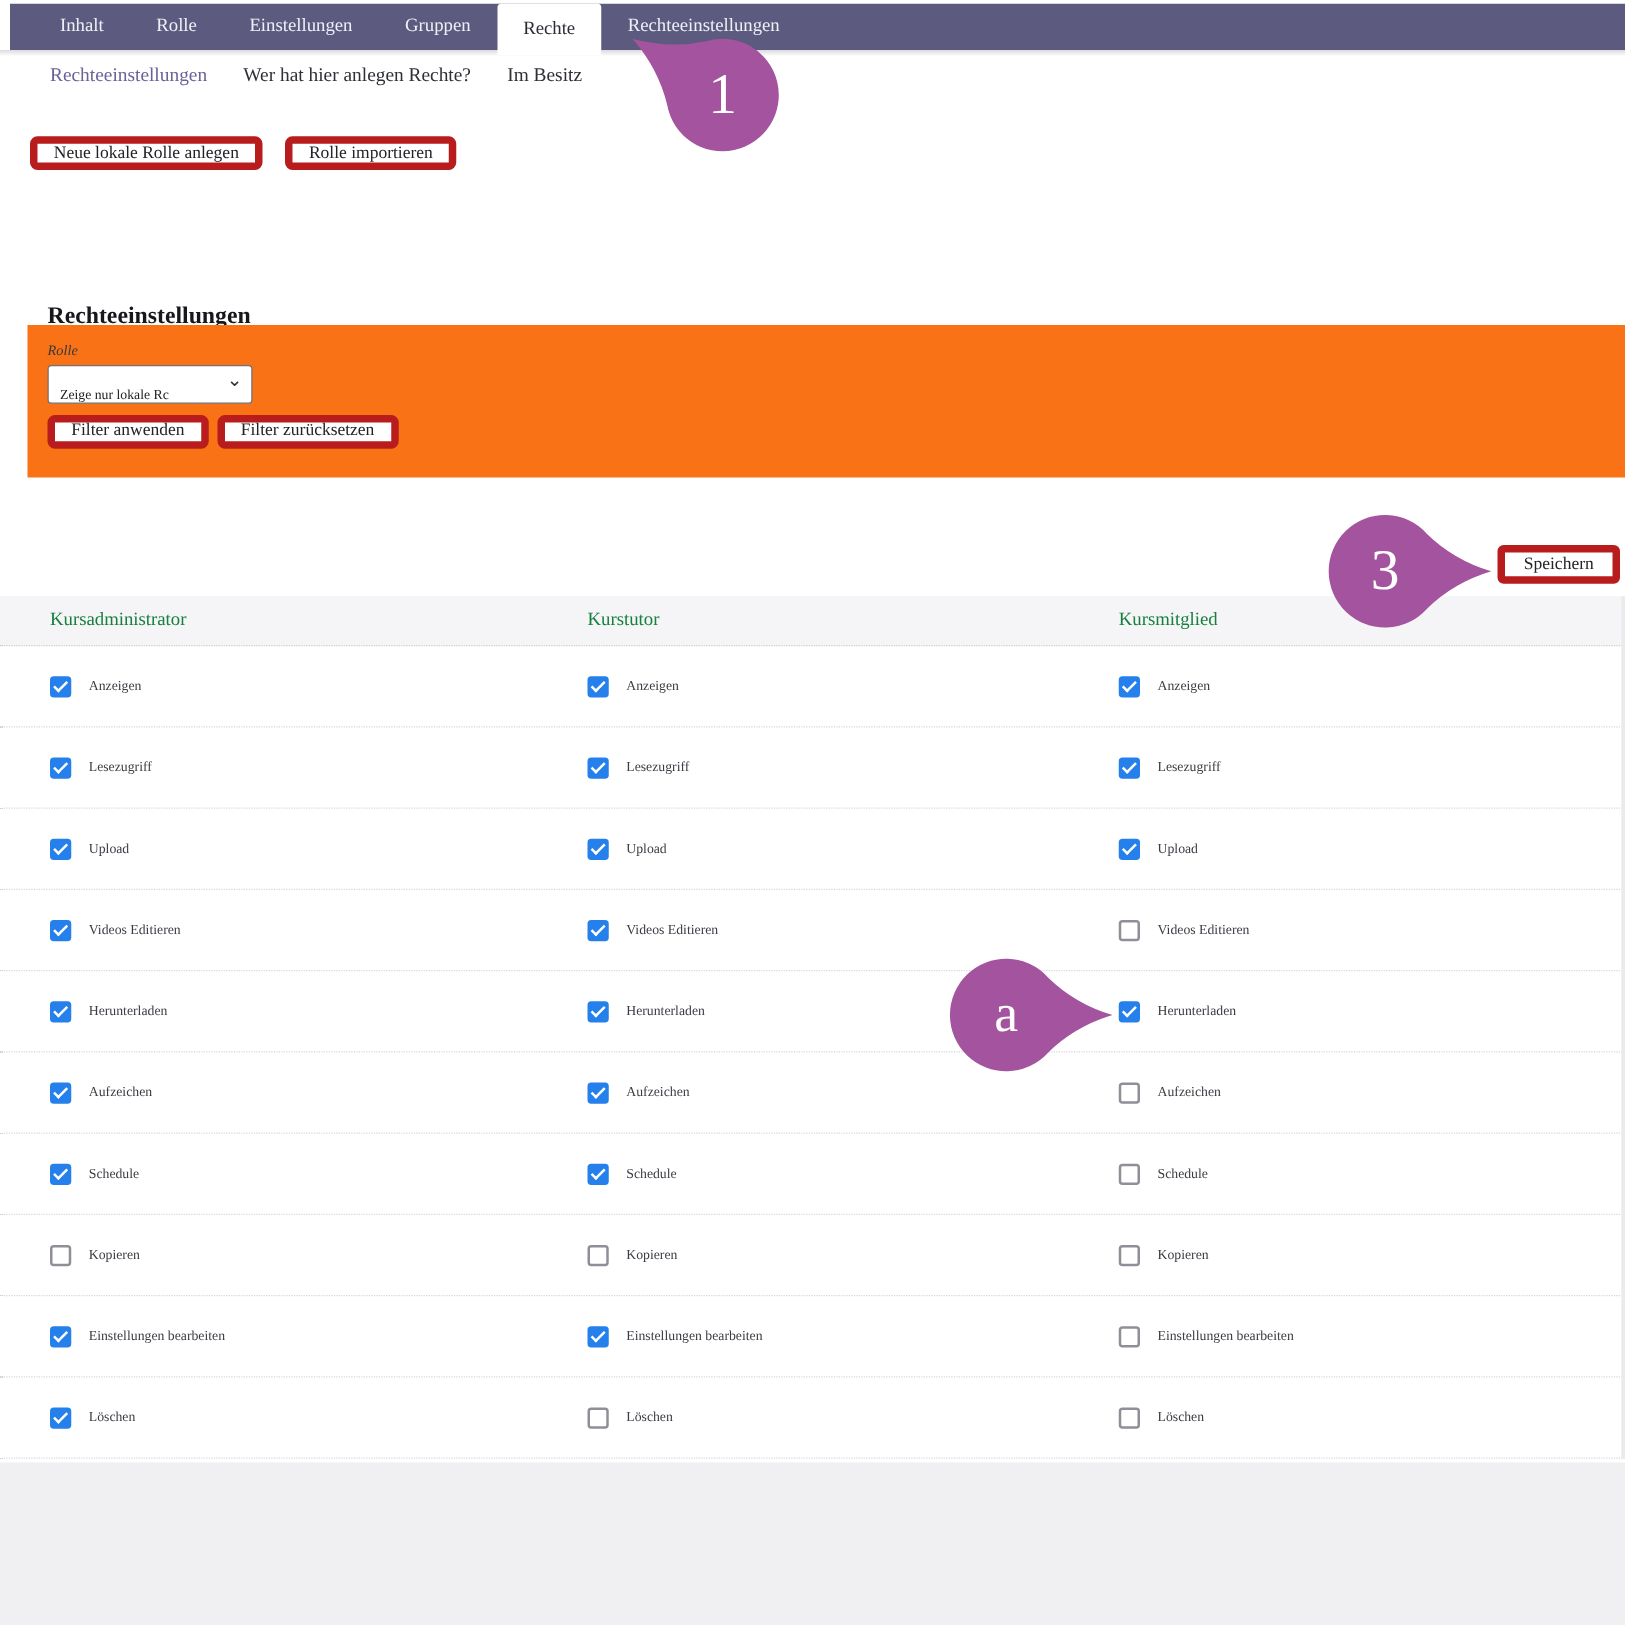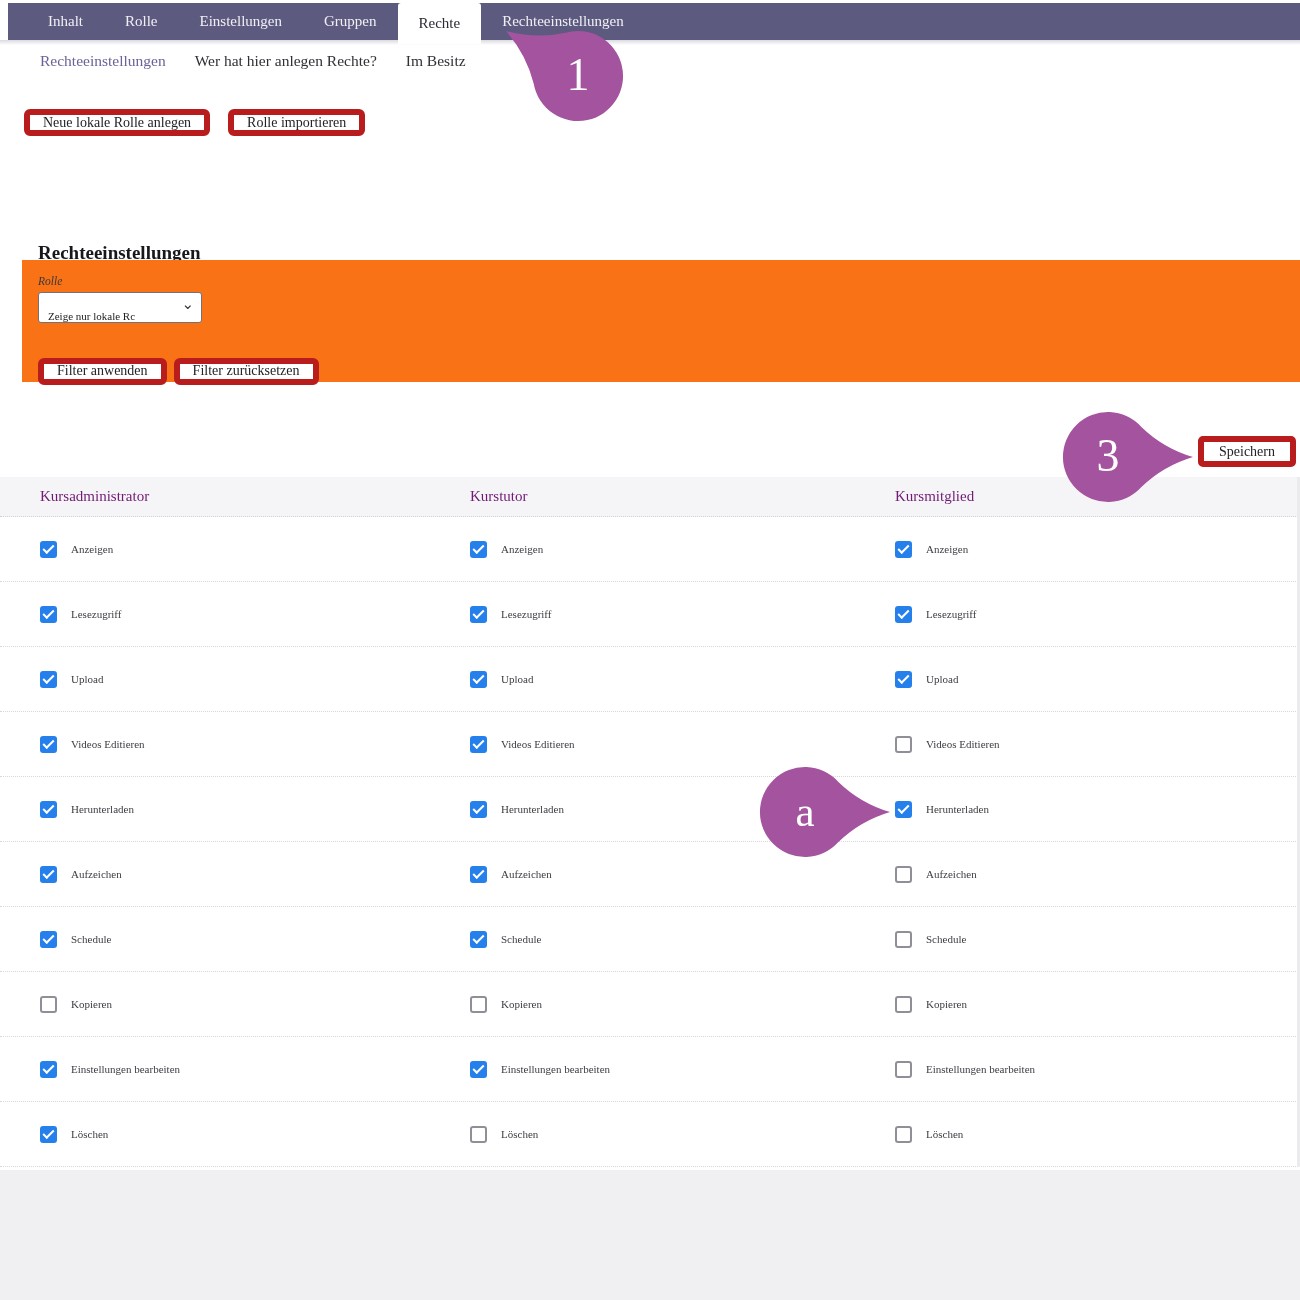--- a/index.html
+++ b/index.html
@@ -28,29 +28,29 @@
   
   .heading{position:absolute;left:38px;top:226px;font-size:19px;font-weight:700;color:#17171c;}
   .filter-panel{position:absolute;left:22px;top:260px;right:0;height:122px;background:#f97316;
                 box-sizing:border-box;padding:15px 16px;}
   .role-label{font-size:11.5px;font-style:italic;color:#38383f;}
   .select-wrap{position:relative;display:inline-block;margin-top:5px;}
   .select-wrap select{appearance:none;-webkit-appearance:none;width:164px;height:31px;background:#fff;
       border:1px solid #71717a;border-radius:3px;font-size:11px;color:#222;padding:16px 24px 0 9px;
       font-family:inherit;}
   .select-wrap .chev{position:absolute;right:8px;top:3px;font-size:15px;color:#333;pointer-events:none;}
-  .filter-btns{margin-top:34px;display:flex;gap:7px;}
+  .filter-btns{margin-top:8px;display:flex;gap:7px;}
 
   .save-btn{position:absolute;left:1198px;top:436px;height:31px;border-radius:5px;padding:4px 15px;}
 
   
   .grid{display:grid;grid-template-columns:430px 425px 1fr;padding-left:40px;box-sizing:border-box;}
   .perm-header{position:absolute;left:0;top:477px;width:100%;height:40px;background:#f5f4f6;
                border-bottom:1px dotted #cfcfd4;align-items:center;}
-  .perm-header .colh{font-size:15px;color:#701a75;}
+  .perm-header .colh{font-size:15px;color:#15803d;}
   .perm-rows{position:absolute;left:0;top:517px;width:100%;}
   .perm-row{height:65px;border-bottom:1px dotted #d8d8dc;align-items:center;box-sizing:border-box;}
   .cell{display:flex;align-items:center;}
   .cb{width:17px;height:17px;border-radius:3px;position:relative;flex:0 0 auto;box-sizing:border-box;}
   .cb.on{background:var(--check-blue);}
   .cb.on::after{content:"";position:absolute;left:3px;top:4px;width:9px;height:4px;
                 border-left:2px solid #fff;border-bottom:2px solid #fff;transform:rotate(-45deg);}
   .cb.off{background:#fff;border:2px solid #8f8f98;}
   .perm-label{margin-left:14px;font-size:11px;color:#3c3c44;}
   .table-right-border{position:absolute;right:0;top:477px;width:3px;height:690px;background:#ebebee;}

